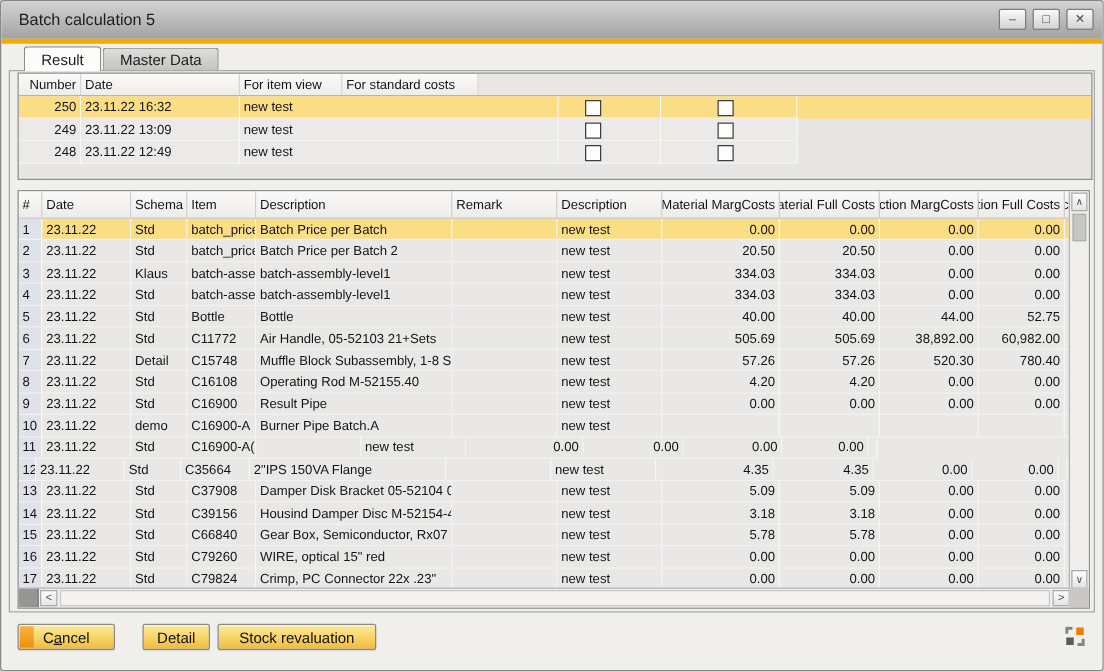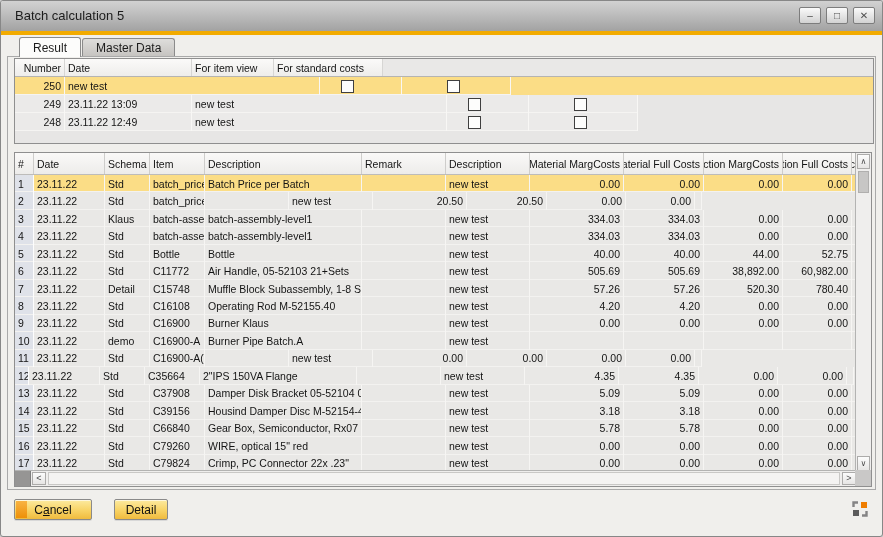--- a/index.html
+++ b/index.html
@@ -135,20 +135,21 @@
     <div class="runs-header">
         <div class="rcell ar" style="width: 50px;">Number</div>
         <div class="rcell" style="width: 127px;">Date</div>
         <div class="rcell" style="width: 82px;">For item view</div>
         <div class="rcell" style="width: 109px;">For standard costs</div>
         <div class="rfillh"></div>
       </div>
     <div>
         <div class="rrow sel">
           <div class="rcell ar" style="width: 50px;">250</div>
+          <div class="rcell" style="width: 127px;">23.11.22 16:32</div>
           <div class="rcell" style="width: 255px;">new test</div>
           <div class="rcell cbcell" style="width: 82px;">
             <div class="cb" style="margin-left: 21px;"></div>
           </div>
           <div class="rcell cbcell" style="width: 109px;">
             <div class="cb" style="margin-left: 45px;"></div>
           </div>
           <div class="rfill"></div>
         </div>
         <div class="rrow">
@@ -206,20 +207,21 @@
           <div class="ccell ar sel" style="width: 80px;">0.00</div>
           <div class="ccell ar sel" style="width: 79px;">0.00</div>
           <div class="ccell ar sel" style="width: 69px;">0.00</div>
           <div class="ccell ar sel" style="width: 5px;"></div>
         </div>
         <div class="crow">
           <div class="ccell rhd" style="width: 19px;">2</div>
           <div class="ccell" style="width: 71px;">23.11.22</div>
           <div class="ccell" style="width: 45px;">Std</div>
           <div class="ccell" style="width: 55px;">batch_price</div>
+          <div class="ccell" style="width: 157px;">Batch Price per Batch 2</div>
           <div class="ccell" style="width: 84px;"></div>
           <div class="ccell" style="width: 84px;">new test</div>
           <div class="ccell ar" style="width: 94px;">20.50</div>
           <div class="ccell ar" style="width: 80px;">20.50</div>
           <div class="ccell ar" style="width: 79px;">0.00</div>
           <div class="ccell ar" style="width: 69px;">0.00</div>
           <div class="ccell ar" style="width: 5px;"></div>
         </div>
         <div class="crow">
           <div class="ccell rhd" style="width: 19px;">3</div>
@@ -303,21 +305,21 @@
           <div class="ccell ar" style="width: 80px;">4.20</div>
           <div class="ccell ar" style="width: 79px;">0.00</div>
           <div class="ccell ar" style="width: 69px;">0.00</div>
           <div class="ccell ar" style="width: 5px;"></div>
         </div>
         <div class="crow">
           <div class="ccell rhd" style="width: 19px;">9</div>
           <div class="ccell" style="width: 71px;">23.11.22</div>
           <div class="ccell" style="width: 45px;">Std</div>
           <div class="ccell" style="width: 55px;">C16900</div>
-          <div class="ccell" style="width: 157px;">Burner Klaus</div>
+          <div class="ccell" style="width: 157px;">Result Pipe</div>
           <div class="ccell" style="width: 84px;"></div>
           <div class="ccell" style="width: 84px;">new test</div>
           <div class="ccell ar" style="width: 94px;">0.00</div>
           <div class="ccell ar" style="width: 80px;">0.00</div>
           <div class="ccell ar" style="width: 79px;">0.00</div>
           <div class="ccell ar" style="width: 69px;">0.00</div>
           <div class="ccell ar" style="width: 5px;"></div>
         </div>
         <div class="crow">
           <div class="ccell rhd" style="width: 19px;">10</div>
@@ -453,20 +455,23 @@
     </div>
     <div class="scorner"></div>
   </div>
 
   <div class="btn" id="btn-cancel">
     <div class="orangeblock"></div>
     <span><span>C</span><span class="u">a</span><span>ncel</span></span>
   </div>
   <div class="btn" id="btn-detail">
     <span>Detail</span>
+  </div>
+  <div class="btn" id="btn-stock">
+    <span>Stock revaluation</span>
   </div>
 
   <svg class="resizeicon" viewBox="0 0 16 16">
     <polyline points="1.5,6 1.5,1.5 6,1.5" fill="none" stroke="#848484" stroke-width="2.4"></polyline>
     <rect x="9" y="1" width="6" height="6" fill="#ef7d00"></rect>
     <rect x="1" y="9" width="6" height="6" fill="#5b5b5b"></rect>
     <polyline points="14.5,10 14.5,14.5 10,14.5" fill="none" stroke="#848484" stroke-width="2.4"></polyline>
   </svg>
 
 </div>

